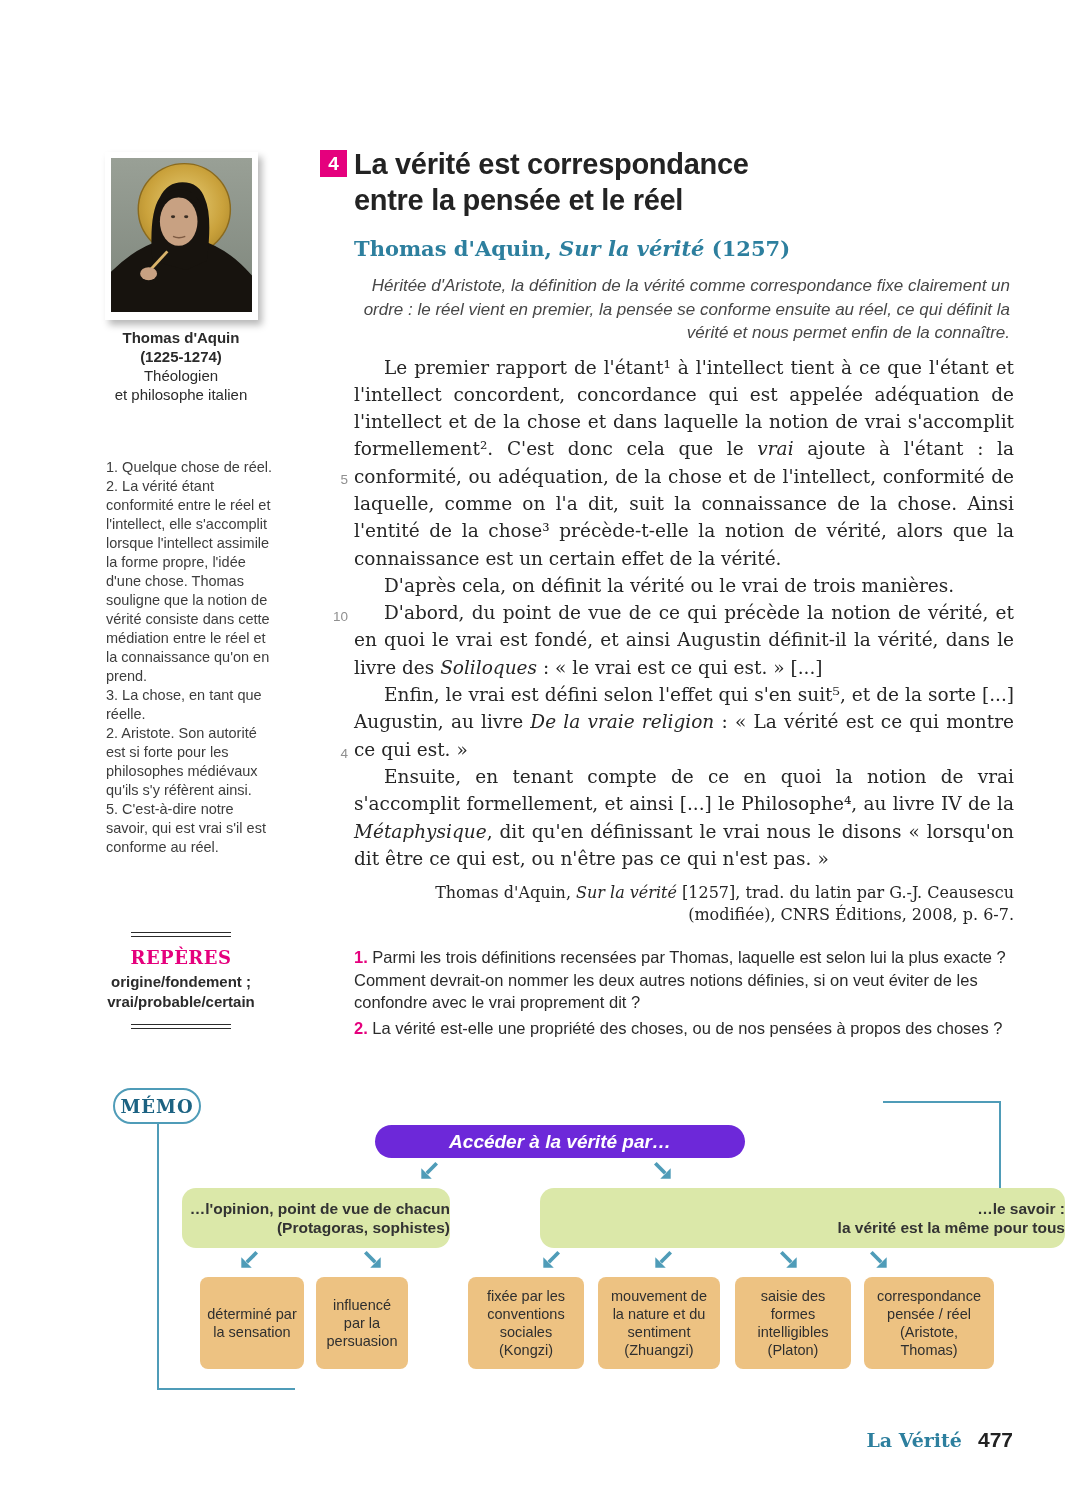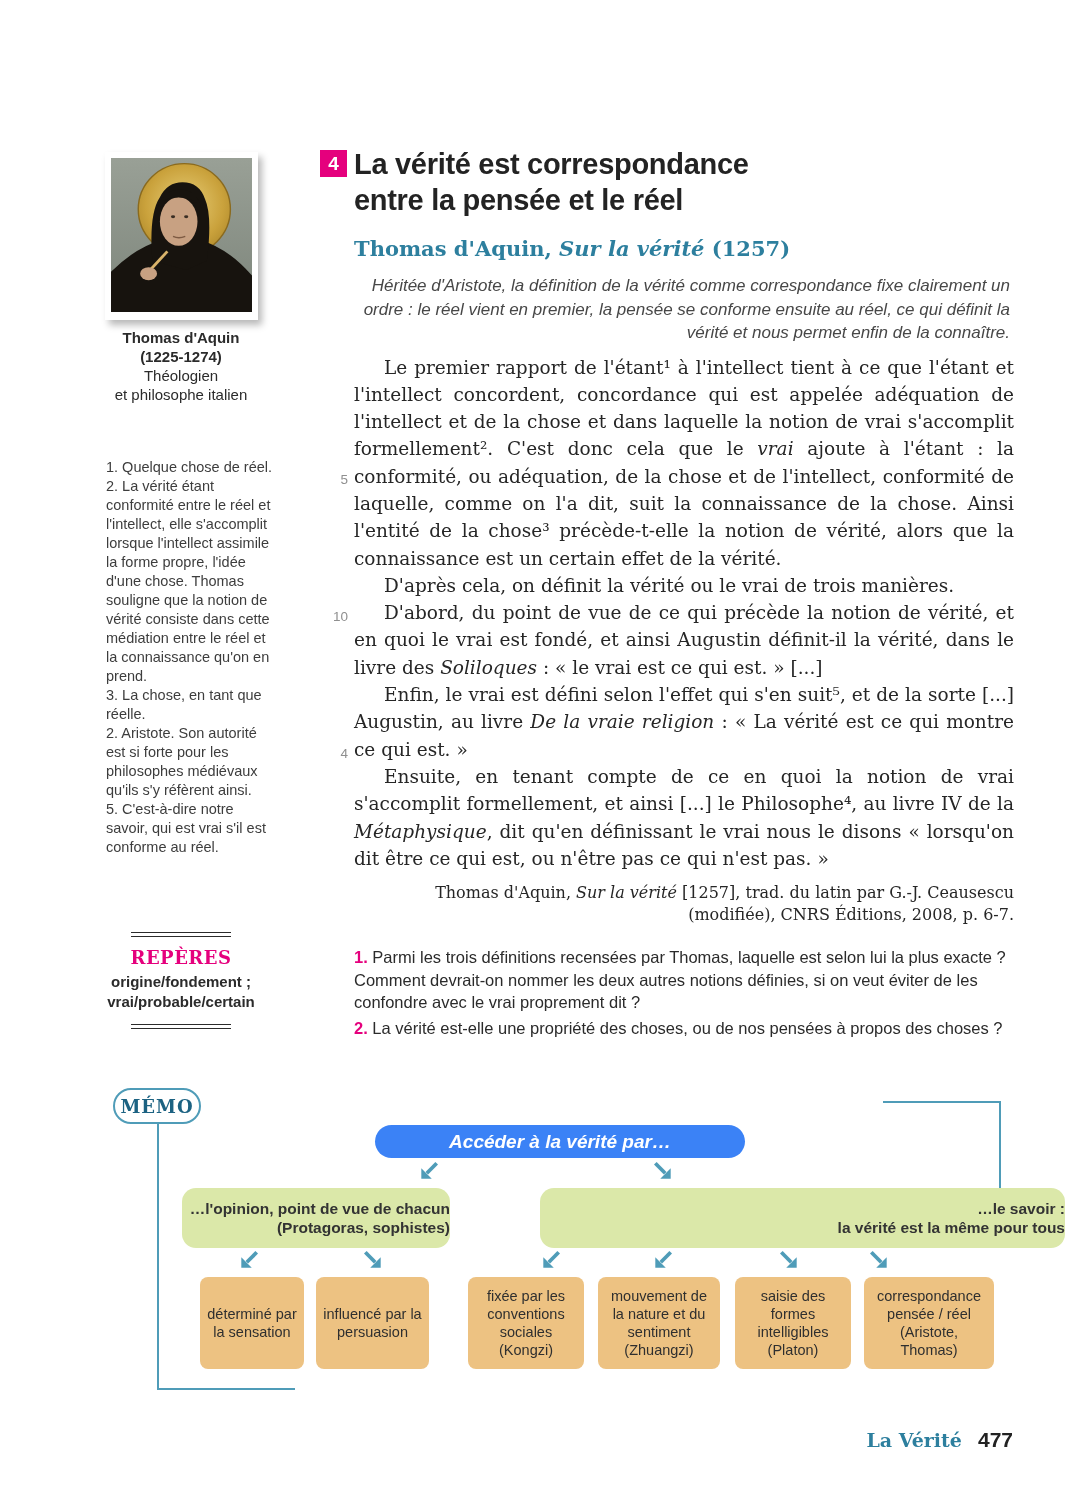--- a/index.html
+++ b/index.html
@@ -62,21 +62,21 @@
   .memo-badge { position:absolute; left:113px; top:3px; width:88px; height:36px;
     border:2px solid #4f9cb8; border-radius:18px; background:#fff;
     display:flex; align-items:center; justify-content:center;
     font-family:"DejaVu Serif", serif; font-weight:bold; font-size:18px;
     letter-spacing:1px; color:#1c6282; }
   .bracket-left { position:absolute; left:157px; top:39px; width:138px; height:266px;
     border-left:2px solid #4f9cb8; border-bottom:2px solid #4f9cb8; }
   .bracket-right { position:absolute; left:883px; top:16px; width:118px; height:120px;
     border-top:2px solid #4f9cb8; border-right:2px solid #4f9cb8; }
   .root-bar { position:absolute; left:375px; top:40px; width:370px; height:33px;
-    background:#3b82f6; border-radius:17px; color:#fff; font-weight:bold; font-style:italic;
+    background:#6d28d9; border-radius:17px; color:#fff; font-weight:bold; font-style:italic;
     font-size:19px; display:flex; align-items:center; justify-content:center; }
   .gbox { position:absolute; top:103px; height:60px; background:#dbe8a9; border-radius:14px;
     display:flex; flex-direction:column; align-items:flex-end; justify-content:center;
     font-size:15.5px; font-weight:bold; color:#333; line-height:19px; text-align:center; }
   .gbox-l { left:182px; width:268px; }
   .gbox-r { left:540px; width:525px; }
   .leaf { position:absolute; top:192px; height:92px; background:#edc282; border-radius:8px;
     display:flex; align-items:center; justify-content:center; text-align:center;
     font-size:14.5px; line-height:18px; color:#2f2f2f; padding:4px 6px; }
   .arrow { position:absolute; width:22px; height:22px; }
@@ -231,21 +231,21 @@
         </svg>
     </span>
     <span class="arrow" style="left:868px; top:164px">
       <svg viewBox="0 0 20 20">
           <line x1="3" y1="3" x2="12" y2="12" stroke="#4f9cb8" stroke-width="3.4"></line>
           <polygon points="17,17 17,7.5 7.5,17" fill="#4f9cb8"></polygon>
         </svg>
     </span>
 
     <div class="leaf" style="left:200px; width:104px">déterminé par la sensation</div>
-    <div class="leaf" style="left:316px; width:113px">influencé par la persuasion</div>
+    <div class="leaf" style="left:316px; width:92px">influencé par la persuasion</div>
     <div class="leaf" style="left:468px; width:116px">fixée par les conventions sociales (Kongzi)</div>
     <div class="leaf" style="left:735px; width:116px">saisie des formes intelligibles (Platon)</div>
     <div class="leaf" style="left:598px; width:122px">mouvement de la nature et du sentiment (Zhuangzi)</div>
     <div class="leaf" style="left:864px; width:130px">correspondance pensée / réel (Aristote, Thomas)</div>
   </section>
 
   <footer class="pagefoot">
     <span class="foot-chapter">La Vérité</span>
     <span class="foot-num">477</span>
   </footer>

